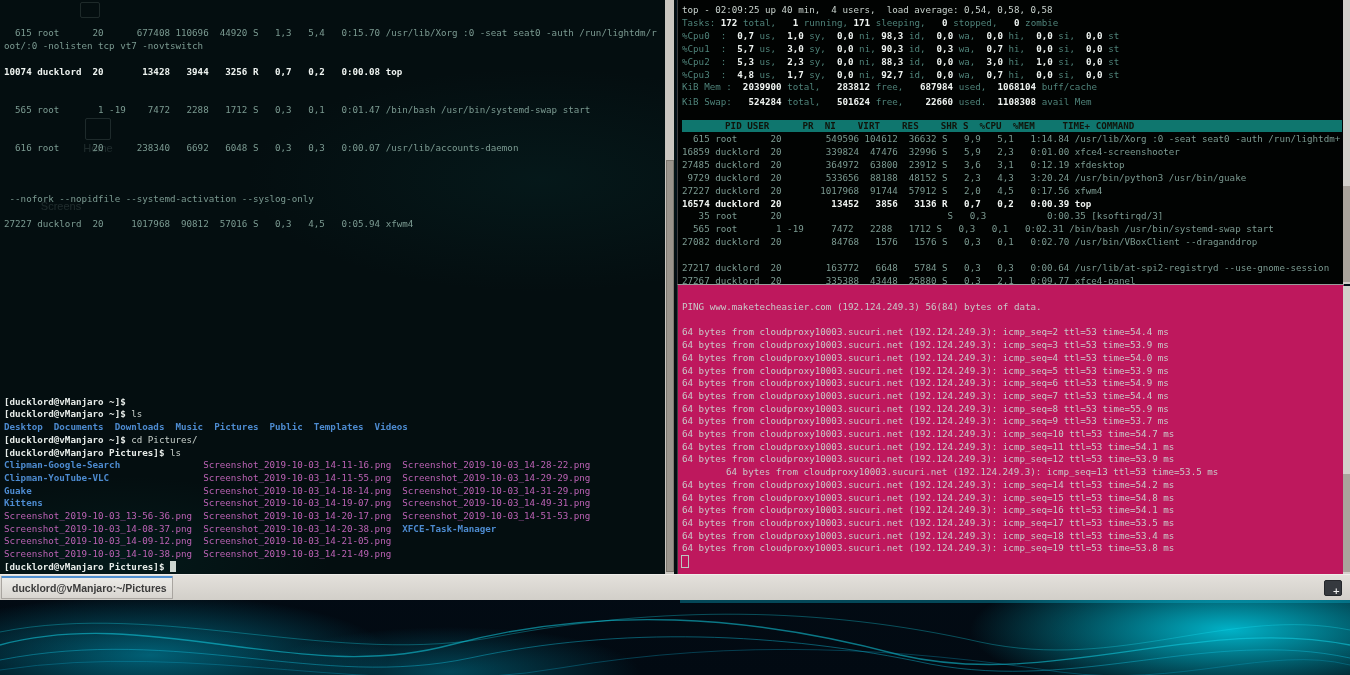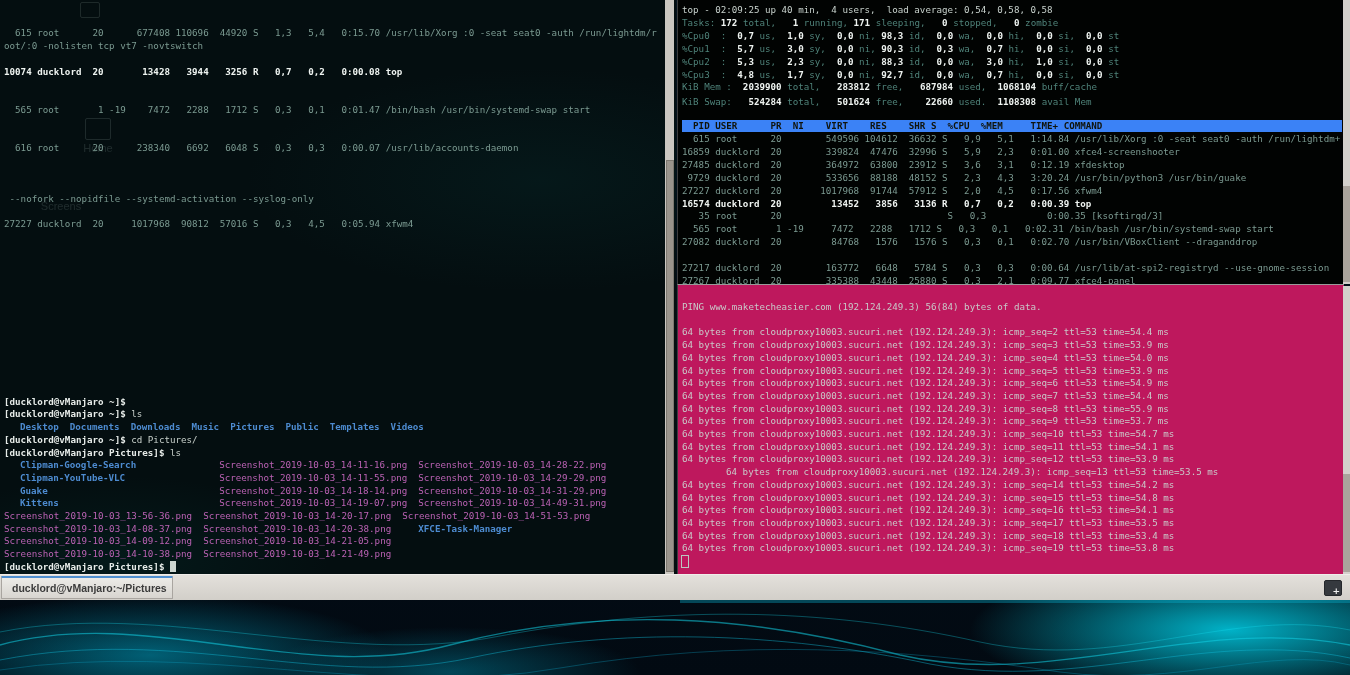--- a/index.html
+++ b/index.html
@@ -39,24 +39,24 @@
 
   
   .term-line{position:absolute;left:4px;right:2px;white-space:pre;
              font-family:"DejaVu Sans Mono",monospace;font-size:9.2px;line-height:12px;height:12px;}
   .s-t{color:#7b9a91;}
   .s-d{color:#4f837a;}
   .s-w{color:#c8d2cd;}
   .s-b{color:#eef3f0;font-weight:bold;}
   .s-p{color:#e6ebe8;font-weight:bold;}
   .s-c{color:#c8d0cb;}
-  .s-blu{color:#4d8bd0;font-weight:bold;margin-left:16px;}
+  .s-blu{color:#4d8bd0;font-weight:bold;}
   .s-mag{color:#bb62b4;}
   .s-pg{color:#c9c9c9;}
-  .s-hdr{background:#3b82f6;color:#10130a;font-weight:bold;}
+  .s-hdr{background:#0f766e;color:#10130a;font-weight:bold;padding-left:32px;}
   .full .s-hdr{display:block;}
   .s-cur{background:#cdd6d1;color:#0a0a0a;}
   .s-curh{display:inline-block;width:6px;height:11px;outline:1px solid #bcc5c0;vertical-align:middle;}
 
   
   #taskbar{position:absolute;left:0;top:574px;width:1350px;height:26px;
            background:linear-gradient(#e3e0db,#d2cfc9);border-top:1px solid #efedea;box-sizing:border-box;}
   #task-button{position:absolute;left:1px;top:1px;width:172px;height:23px;box-sizing:border-box;
                background:linear-gradient(#ecebe7,#d8d5d0);
                border:1px solid #a9a5a0;border-top:2px solid #4e8fd0;border-radius:1px;

